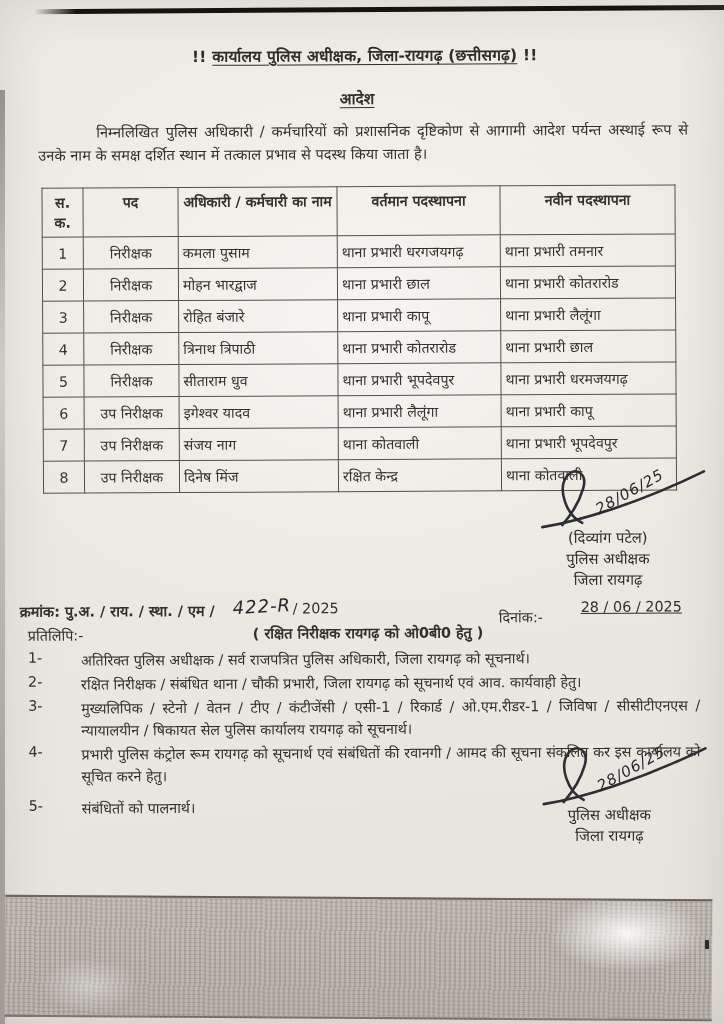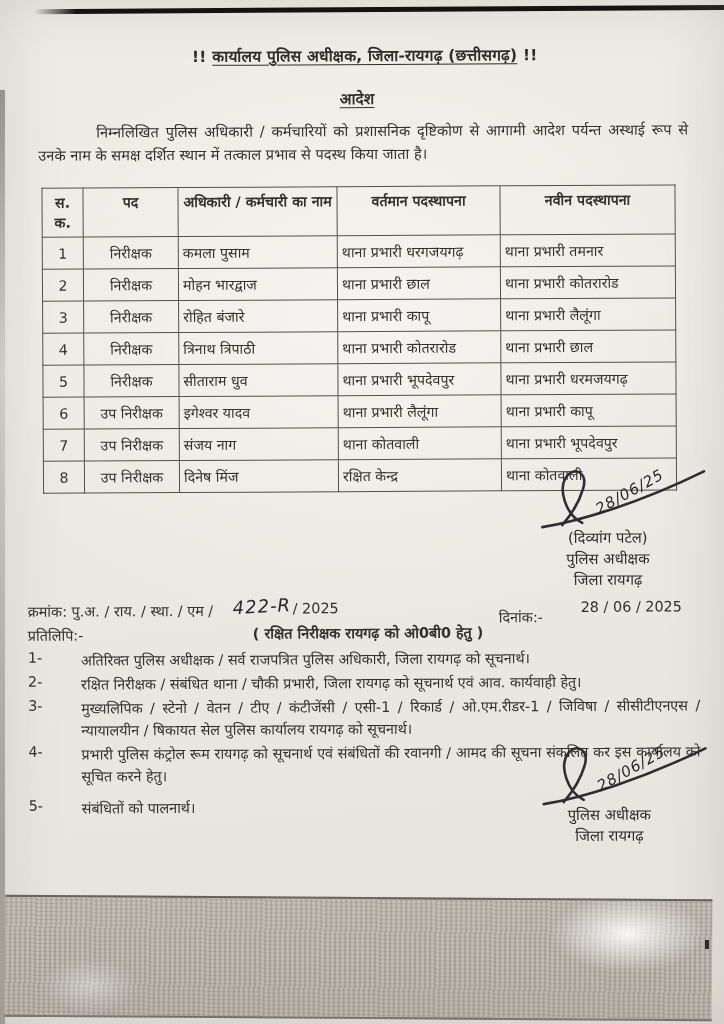--- a/index.html
+++ b/index.html
@@ -96,29 +96,29 @@
   .sig .scribble{position:relative;height:60px;}
   .sig svg{position:absolute;left:28px;top:0;}
   .sig .hand-date{
     position:absolute;left:92px;top:16px;
     transform:rotate(-29deg);
     font-size:15px;font-style:italic;letter-spacing:1px;color:#26262c;
     white-space:nowrap;
   }
   .sig .line{font-size:14.8px;line-height:21px;}
   .ref-line{position:absolute;top:600px;left:0;right:0;font-size:14.4px;color:#33312c;}
-  .ref-number-label{position:absolute;left:27px;top:0;}
+  .ref-number-label{position:absolute;left:19px;top:0;font-weight:bold;}
   .ref-number-hand{
     position:absolute;left:232px;top:-5px;
     font-size:18px;font-style:italic;letter-spacing:1px;color:#26262c;
     transform:rotate(-3deg);
   }
   .ref-number-suffix{position:absolute;left:292px;top:0;}
   .ref-date-label{position:absolute;left:498px;top:8px;}
-  .ref-date-value{position:absolute;left:580px;top:0;}
+  .ref-date-value{position:absolute;left:580px;top:0;text-decoration:underline;}
   .copy-line{position:absolute;top:624px;left:0;right:0;font-size:14.4px;}
   .copy-label{position:absolute;left:27px;top:0;}
   .copy-note{position:absolute;left:252px;top:-1px;font-weight:bold;}
   .dist-list{position:absolute;top:648px;left:27px;width:672px;font-size:14.3px;color:#33312c;}
   .dist-item{display:flex;margin-bottom:2px;}
   .dist-item .num{width:53px;flex:0 0 53px;}
   .dist-item .txt{flex:1;line-height:22px;text-align:justify;}
   .dist-item.gap{margin-top:10px;}
 </style>
 </head>

